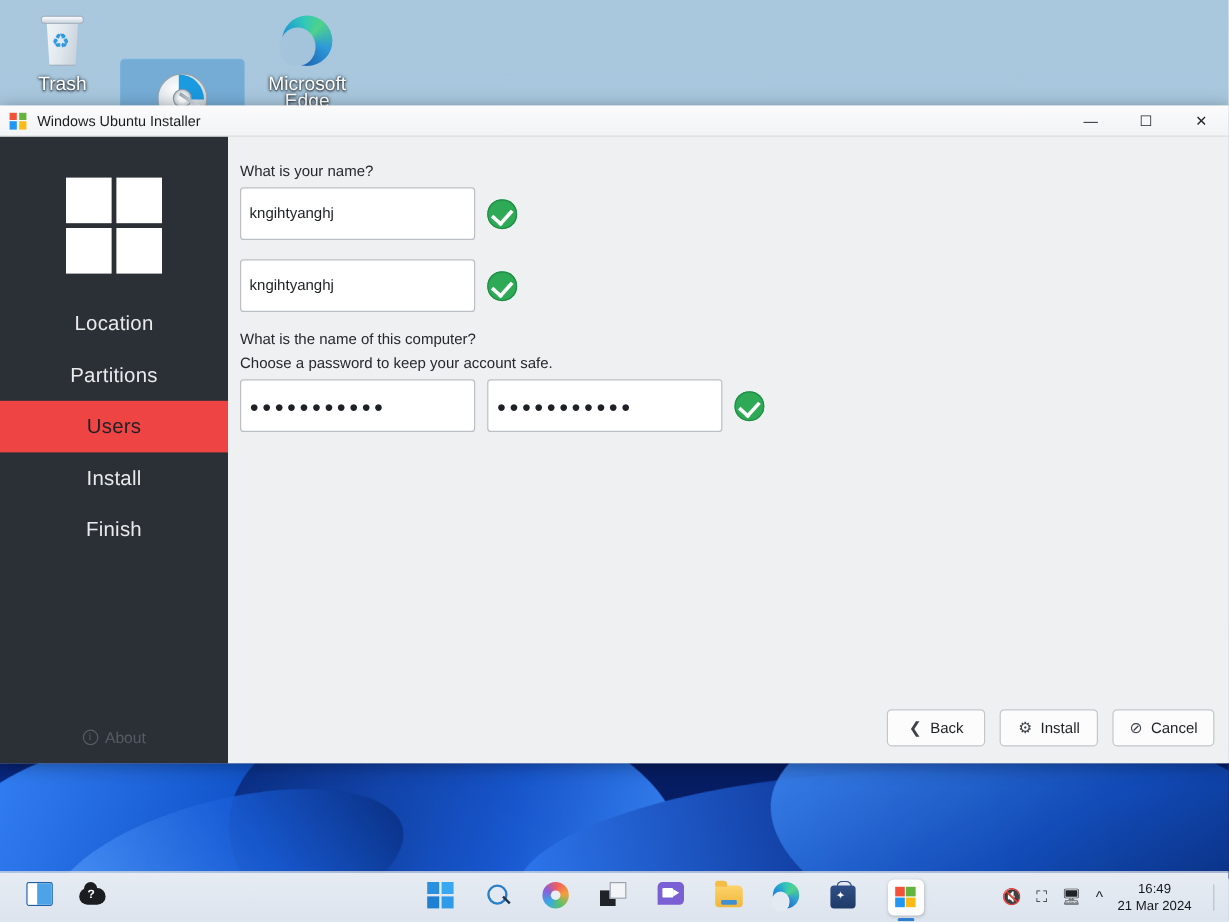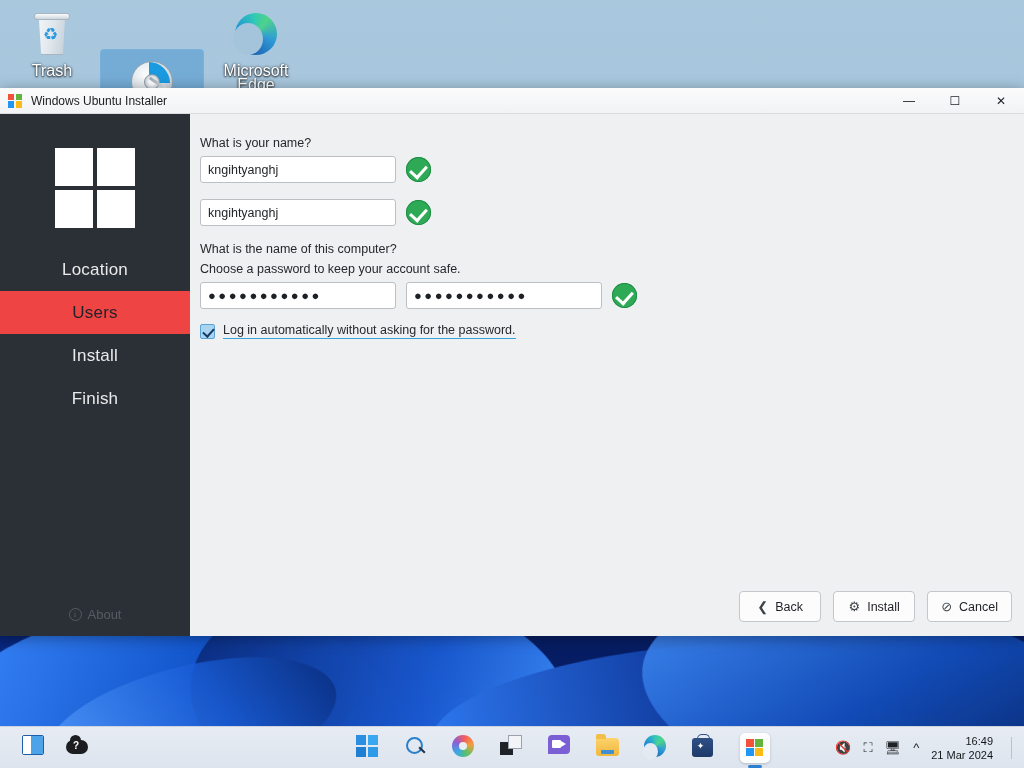--- a/index.html
+++ b/index.html
@@ -218,21 +218,21 @@
     position: relative;
     padding: 22px 0 0 10px;
   }
   .field-label {
     font-size: 12.5px;
     color: #25282c;
     margin-bottom: 6px;
   }
   .row { display: flex; align-items: center; gap: 10px; margin-bottom: 16px; }
   .txt {
-    width: 196px; height: 27px;
+    width: 196px; height: 44px;
     background: #fff;
     border: 1px solid #bcc0c4;
     border-radius: 3px;
     padding: 0 7px;
     font-size: 12.5px;
     color: #1d2024;
     font-family: "Liberation Sans", sans-serif;
     outline: none;
   }
   .txt.pw { letter-spacing: 2.5px; font-size: 13px; }
@@ -424,21 +424,21 @@
   .app-logo {
     width: 17px; height: 17px;
     display: grid; grid-template-columns: 1fr 1fr; grid-template-rows: 1fr 1fr; gap: 1.5px;
   }
   .app-logo i:nth-child(1) { background: #f2523a; }
   .app-logo i:nth-child(2) { background: #62b43c; }
   .app-logo i:nth-child(3) { background: #2196f3; }
   .app-logo i:nth-child(4) { background: #fcba16; }
 
   .tray-ic { font-size: 13px; color: #1f2226; line-height: 1; }
-  #clock { text-align: right; font-size: 11px; color: #14171a; line-height: 14px; padding-right: 6px; }
+  #clock { text-align: center; font-size: 11px; color: #14171a; line-height: 14px; padding-right: 6px; }
   #notif-bar { width: 1px; height: 22px; background: #b9c1cb; }
 
   
   #watermark {
     position: absolute;
     right: 14px; bottom: 8px;
     font-size: 19px;
     color: rgba(255,255,255,.72);
     letter-spacing: 1px;
     pointer-events: none;
@@ -516,20 +516,23 @@
         <div id="logo">
           <i></i>
             <i></i>
             <i></i>
             <i></i>
         </div>
 
         <div class="nav-item">
           <span>Location</span>
         </div>
+        <div class="nav-item">
+          <span>Partitions</span>
+        </div>
         <div class="nav-item active">
           <span>Users</span>
         </div>
         <div class="nav-item">
           <span>Install</span>
         </div>
         <div class="nav-item">
           <span>Finish</span>
         </div>
 
@@ -554,24 +557,20 @@
 
         <div class="field-label">What is the name of this computer?</div>
 
         <div class="field-label">Choose a password to keep your account safe.</div>
         <div class="pwrow">
           <input class="txt pw" type="text" value="●●●●●●●●●●●" style="">
           <input class="txt pw" type="text" value="●●●●●●●●●●●" style="">
           <div class="check-ok"></div>
         </div>
 
-        <div class="cbrow">
-          <div class="cbox"></div>
-          <div class="cblabel">Log in automatically without asking for the password.</div>
-        </div>
 
         <div id="footer">
           <div class="btn">
             <span class="bi">❮</span>
             <span>Back</span>
           </div>
           <div class="btn">
             <span class="bi">⚙</span>
             <span>Install</span>
           </div>

